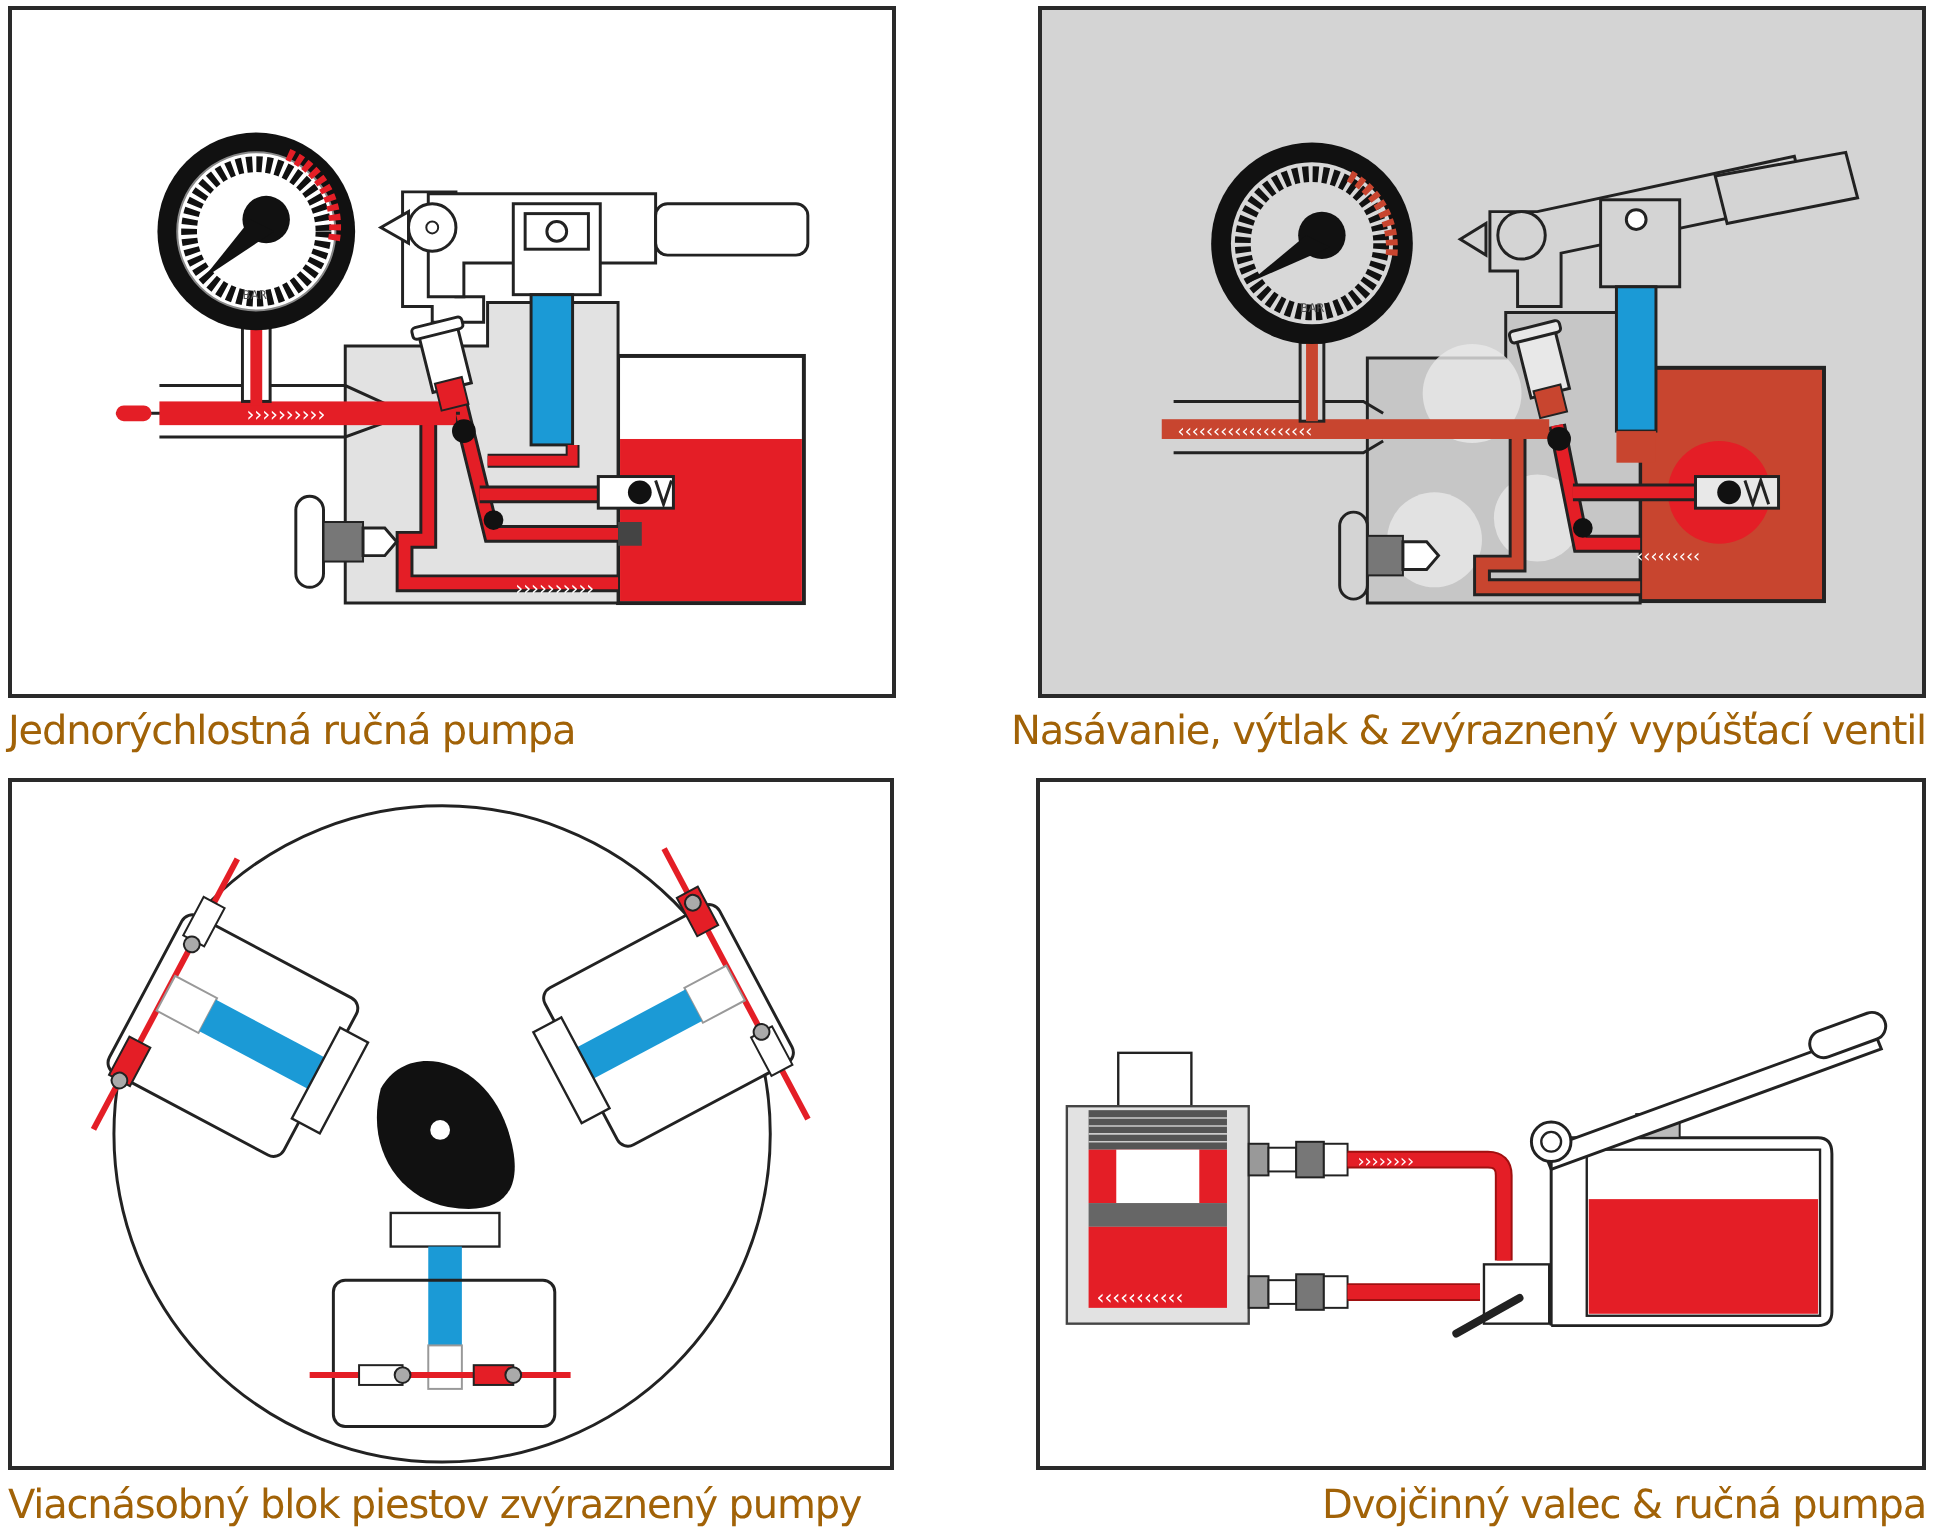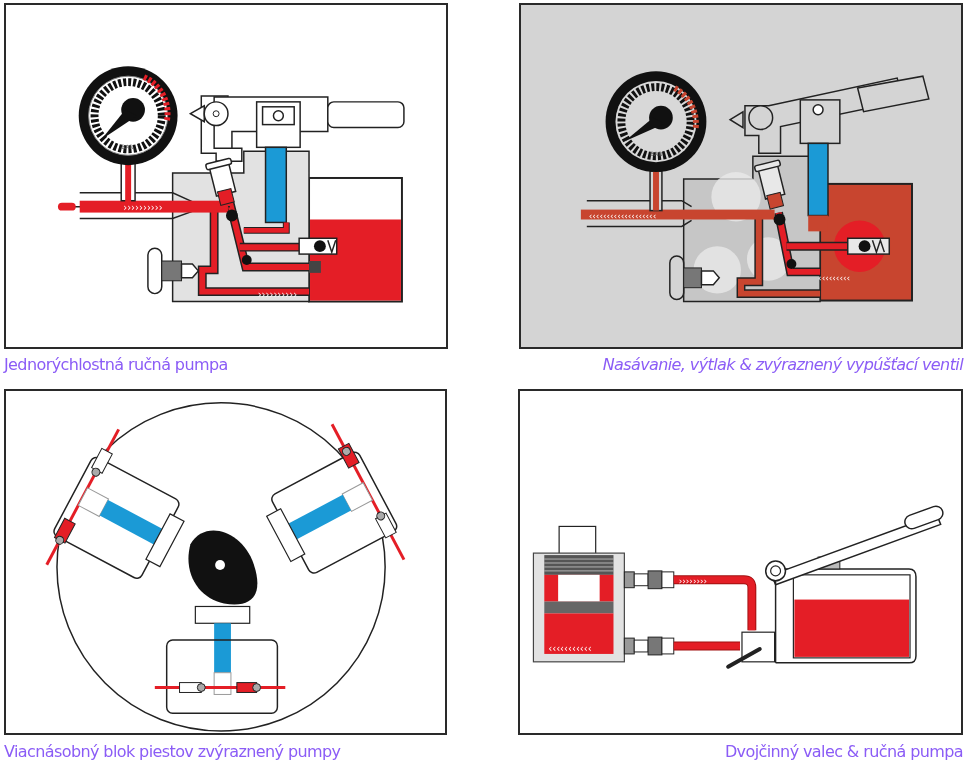--- a/index.html
+++ b/index.html
@@ -4,23 +4,23 @@
 <style>
   html, body { margin: 0; padding: 0; background: #ffffff; }
   body { width: 970px; height: 769px; position: relative; overflow: hidden;
          font-family: "DejaVu Sans", "Liberation Sans", sans-serif; }
   .panel { position: absolute; border: 2.5px solid #2a2a2a; box-sizing: border-box; overflow: hidden; }
   .panel svg { position: absolute; left: 0; top: 0; width: 100%; height: 100%; }
   #p1 { left: 4px;   top: 3px;   width: 444px; height: 346px; background: #ffffff; }
   #p2 { left: 519px; top: 3px;   width: 444px; height: 346px; background: #d4d4d4; }
   #p3 { left: 4px;   top: 389px; width: 443px; height: 346px; background: #ffffff; }
   #p4 { left: 518px; top: 389px; width: 445px; height: 346px; background: #ffffff; }
-  .caption { position: absolute; font-size: 16px; color: #8b5cf6; letter-spacing: -0.6px; white-space: nowrap; line-height: 24px; }
+  .caption { position: absolute; font-size: 20px; color: #a16207; letter-spacing: -0.6px; white-space: nowrap; line-height: 24px; }
   #c1 { left: 4px; top: 353px; }
-  #c2 { right: 7px; top: 353px; text-align: right; font-style: italic; }
+  #c2 { right: 7px; top: 353px; text-align: right; }
   #c3 { left: 4px; top: 740px; }
   #c4 { right: 7px; top: 740px; text-align: left; }
 </style>
 </head>
 <body>
 
 <div class="panel" id="p1">
   <svg viewBox="0 0 444 346">
 
     <rect x="306" y="175" width="94" height="125" fill="#fff" stroke="#222" stroke-width="2"></rect>

